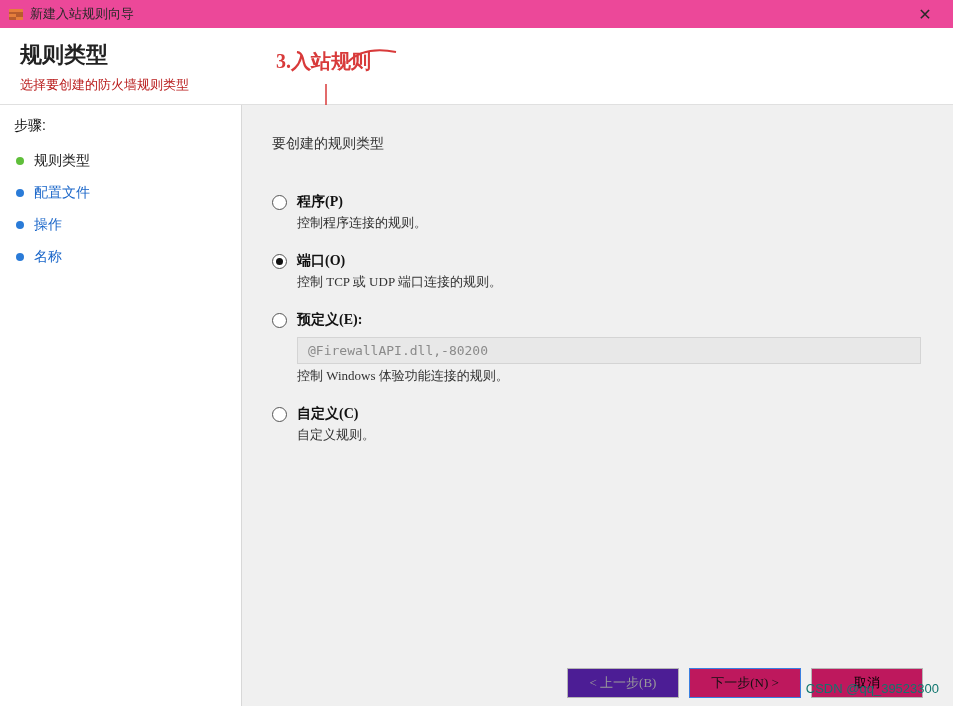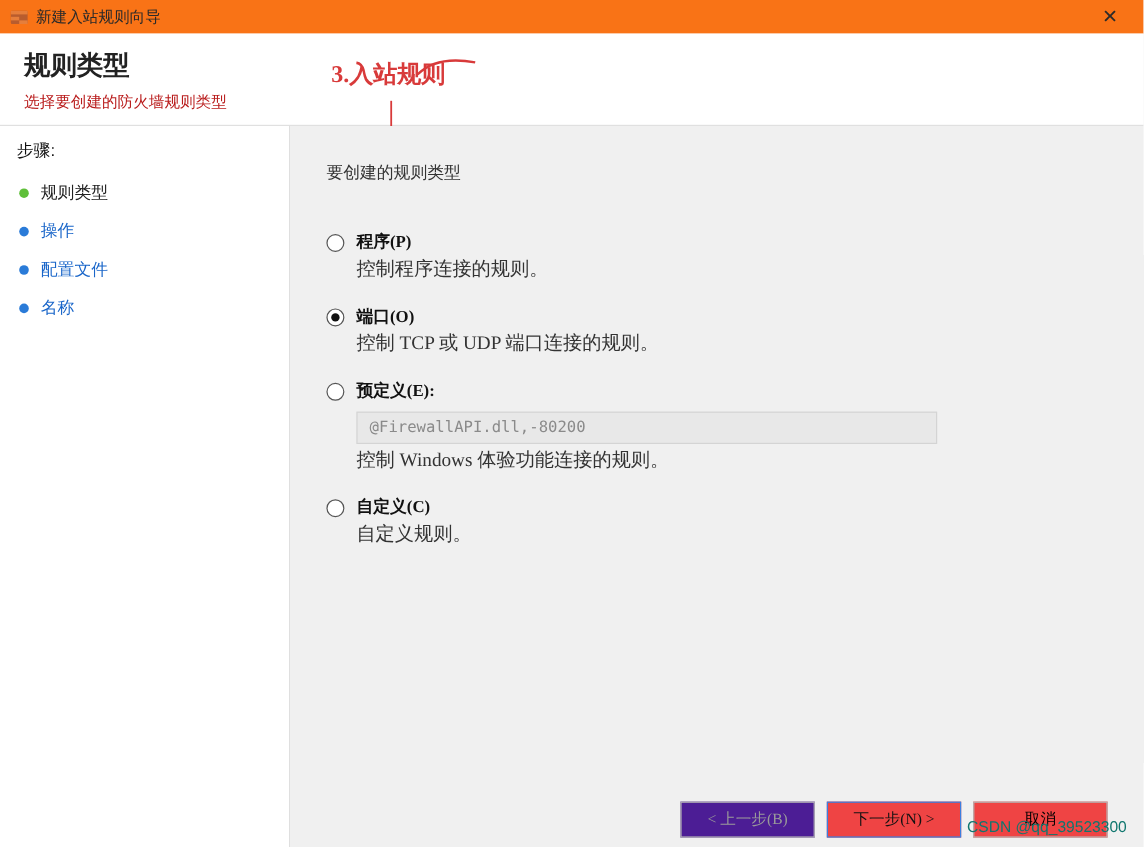--- a/index.html
+++ b/index.html
@@ -10,21 +10,21 @@
       width: 953px;
       height: 706px;
       position: relative;
       overflow: hidden;
     }
     .titlebar {
       display: flex;
       align-items: center;
       padding: 4px 8px;
       height: 28px;
-      background: #f97316;
+      background: #ec4899;
       color: #2a2a2a;
     }
     .titlebar .icon { width: 16px; height: 16px; margin-right: 6px; }
     .titlebar .icon svg { width:16px; height:16px; }
     .titlebar .title { flex:1; font-size:13px; }
     .close-x { font-size:16px; width:40px; text-align:center; cursor:default; }
     .header {
       padding: 12px 20px 10px 20px;
       background: #fff;
     }
@@ -69,34 +69,34 @@
     .rline { display:flex; align-items:center; }
     .radio {
       width:15px; height:15px; border:1.5px solid #555; border-radius:50%;
       display:inline-flex; align-items:center; justify-content:center;
       margin-right:10px; background:#fff; flex-shrink:0;
     }
     .radio.checked::after {
       content:""; width:7px; height:7px; border-radius:50%; background:#111;
     }
     .rt-label { font-weight:700; font-size:14px; color:#111; font-family:"SimSun","Microsoft YaHei"; }
-    .rt-desc { font-size:16px; color:#333; margin-left:25px; margin-top:3px; font-family:"SimSun","Microsoft YaHei"; }
+    .rt-desc { font-size:13px; color:#333; margin-left:25px; margin-top:3px; font-family:"SimSun","Microsoft YaHei"; }
     .predef-select {
-      margin-left:25px; margin-top:8px; width:484px;
+      margin-left:25px; margin-top:8px; width:624px;
       background:#e8e8e8; border:1px solid #d4d4d4;
       padding:5px 10px; font-size:13px; color:#8a8a8a;
       font-family:monospace,"SimSun";
     }
     .button-row {
       display:flex; justify-content:flex-end; gap:10px;
       margin-top:auto; padding-top:10px;
     }
     .btn {
       min-width:112px; height:30px;
-      border:1px solid #b5b5b5; background:#ef4444;
+      border:1px solid #b5b5b5; background:#be185d;
       font-size:13px; display:flex; justify-content:center; align-items:center;
       font-family:"SimSun","Microsoft YaHei";
     }
     .btn.disabled { color:#9a9a9a; background:#4c1d95; }
     .btn.primary { border:1px solid #3a7fe0; color:#111; }
     .watermark {
       position:absolute; right:14px; bottom:14px;
       color:#0f766e; font-size:13px; font-family:Arial,sans-serif;
       pointer-events:none;
     }
@@ -148,25 +148,25 @@
 
 <div class="body">
   <div class="sidebar">
     <div class="steps-title">步骤:</div>
     <div class="step-item">
       <span class="bullet"></span>
       <span class="step-label">规则类型</span>
     </div>
     <div class="step-item blue">
       <span class="bullet"></span>
+      <span class="step-label">配置文件</span>
+    </div>
+    <div class="step-item blue">
+      <span class="bullet"></span>
       <span class="step-label">操作</span>
-    </div>
-    <div class="step-item blue">
-      <span class="bullet"></span>
-      <span class="step-label">配置文件</span>
     </div>
     <div class="step-item blue">
       <span class="bullet"></span>
       <span class="step-label">名称</span>
     </div>
   </div>
 
   <div class="content">
     <div class="content-heading">要创建的规则类型</div>
 

